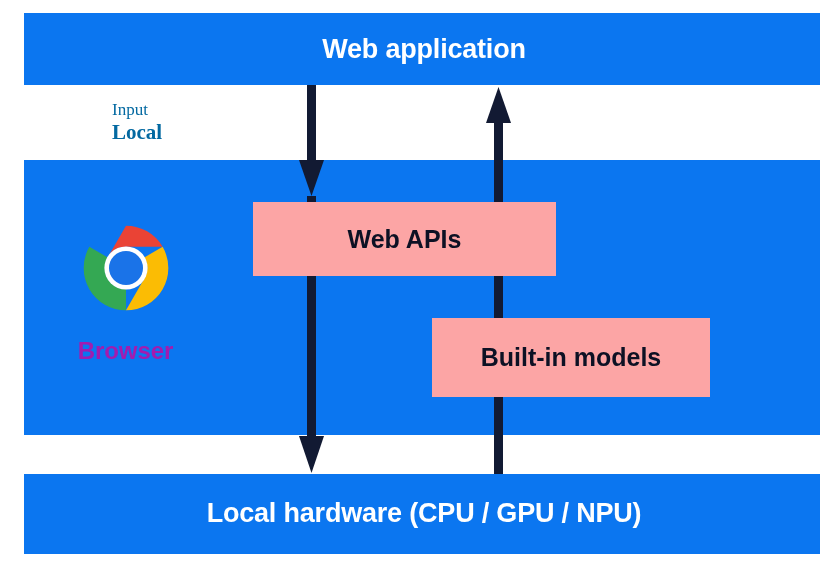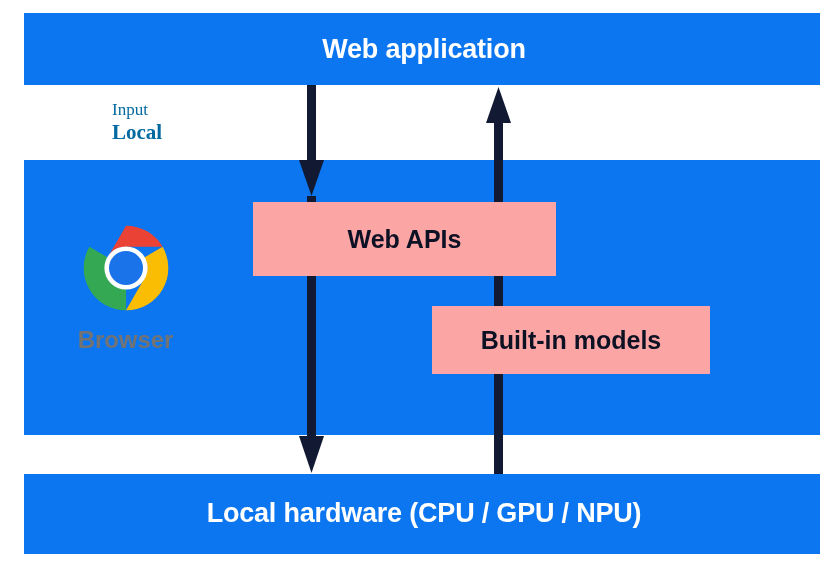--- a/index.html
+++ b/index.html
@@ -77,22 +77,22 @@
     font-weight: bold;
     line-height: 1.22;
   }
   #box-web-apis {
     left: 253px; top: 202px;
     width: 303px; height: 74px;
     font-size: 25px;
     z-index: 4;
   }
   #box-builtin {
-    left: 432px; top: 306px;
-    width: 278px; height: 68px;
+    left: 432px; top: 318px;
+    width: 278px; height: 79px;
     font-size: 25px;
     z-index: 4;
   }
 
   
   #arrows {
     position: absolute;
     left: 0; top: 0;
     width: 820px; height: 566px;
     z-index: 3;
@@ -107,22 +107,22 @@
     width: 155px;
     text-align: center;
     z-index: 5;
   }
   #chrome-logo {
     display: block;
     margin: 0 auto;
   }
   #browser-label {
     display: block;
-    margin-top: 12px;
-    color: #737373;
+    margin-top: 23px;
+    color: #a21caf;
     font-size: 24px;
     font-weight: bold;
     letter-spacing: -0.1px;
   }
 </style>
 </head>
 <body>
 
 <div id="canvas">
 

